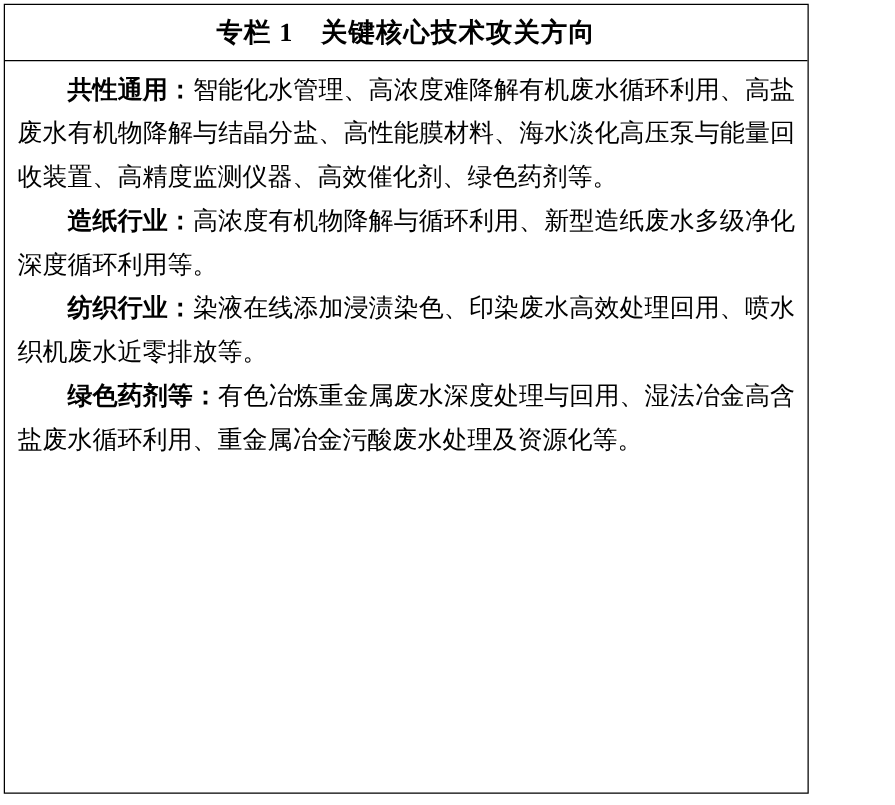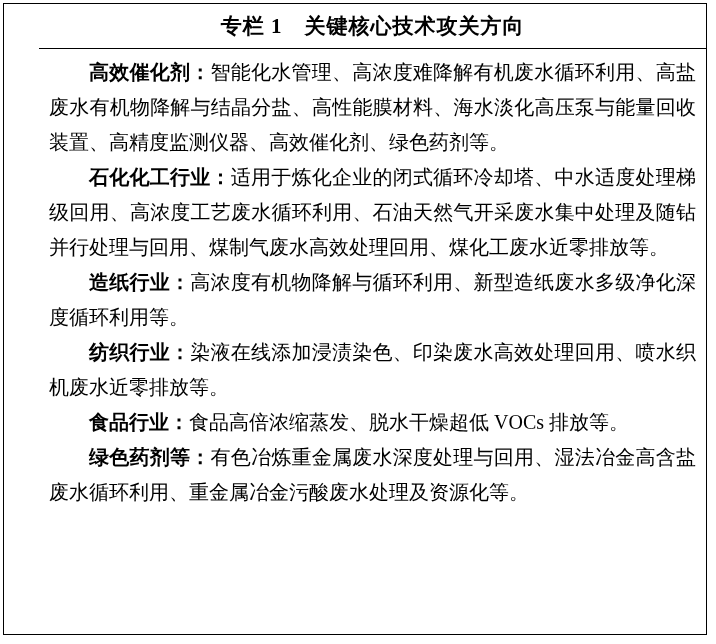--- a/index.html
+++ b/index.html
@@ -12,26 +12,25 @@
     height: 644px;
     position: relative;
     font-family: "Liberation Serif", "DejaVu Serif", serif;
     color: #000000;
     overflow: hidden;
   }
   .panel {
     position: absolute;
     left: 3px;
     top: 3px;
-    width: 704px;
+    width: 644px;
     height: 632px;
     border: 1.5px solid #000000;
     box-sizing: border-box;
     background: #ffffff;
-    padding-left: 35px;
   }
   .panel-title {
     height: 45px;
     border-bottom: 1px solid #000000;
     box-sizing: border-box;
     display: flex;
     align-items: center;
     justify-content: center;
     font-weight: 700;
     font-size: 21px;
@@ -54,20 +53,18 @@
     font-weight: 700;
     font-family: "Liberation Sans", "DejaVu Sans", sans-serif;
   }
 </style>
 </head>
 <body>
 
 <div class="panel">
   <div class="panel-title">专栏 1　关键核心技术攻关方向</div>
   <div class="panel-body">
-    <p class="para"><span class="label">高效催化剂：</span><span>智能化水管理、高浓度难降解有机废水循环利用、高盐废水有机物降解与结晶分盐、高性能膜材料、海水淡化高压泵与能量回收装置、高精度监测仪器、高效催化剂、绿色药剂等。</span></p>
-    <p class="para"><span class="label">石化化工行业：</span><span>适用于炼化企业的闭式循环冷却塔、中水适度处理梯级回用、高浓度工艺废水循环利用、石油天然气开采废水集中处理及随钻并行处理与回用、煤制气废水高效处理回用、煤化工废水近零排放等。</span></p>
+    <p class="para"><span class="label">共性通用：</span><span>智能化水管理、高浓度难降解有机废水循环利用、高盐废水有机物降解与结晶分盐、高性能膜材料、海水淡化高压泵与能量回收装置、高精度监测仪器、高效催化剂、绿色药剂等。</span></p>
     <p class="para"><span class="label">造纸行业：</span><span>高浓度有机物降解与循环利用、新型造纸废水多级净化深度循环利用等。</span></p>
     <p class="para"><span class="label">纺织行业：</span><span>染液在线添加浸渍染色、印染废水高效处理回用、喷水织机废水近零排放等。</span></p>
-    <p class="para"><span class="label">食品行业：</span><span>食品高倍浓缩蒸发、脱水干燥超低 VOCs 排放等。</span></p>
     <p class="para"><span class="label">绿色药剂等：</span><span>有色冶炼重金属废水深度处理与回用、湿法冶金高含盐废水循环利用、重金属冶金污酸废水处理及资源化等。</span></p>
   </div>
 </div>
 
 </body></html>

